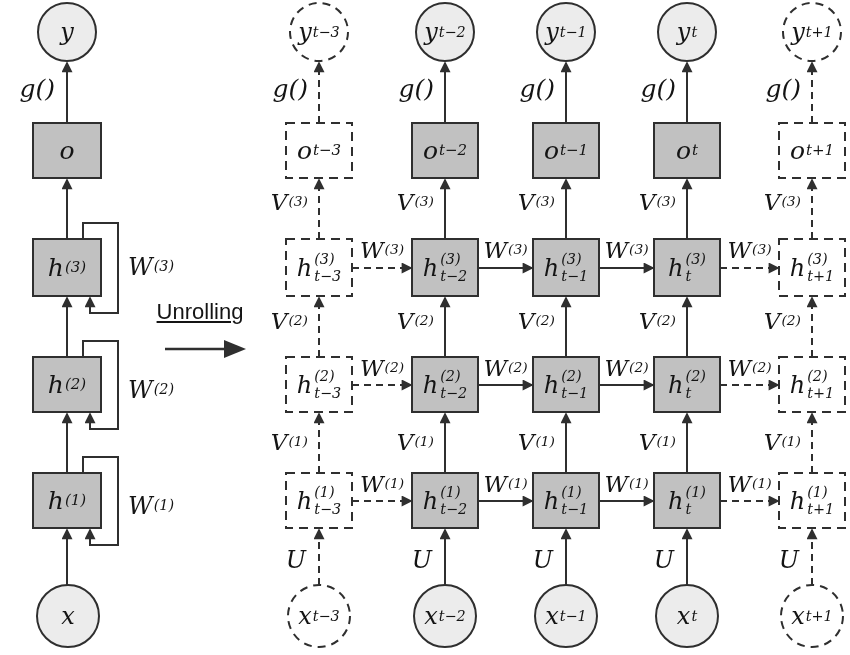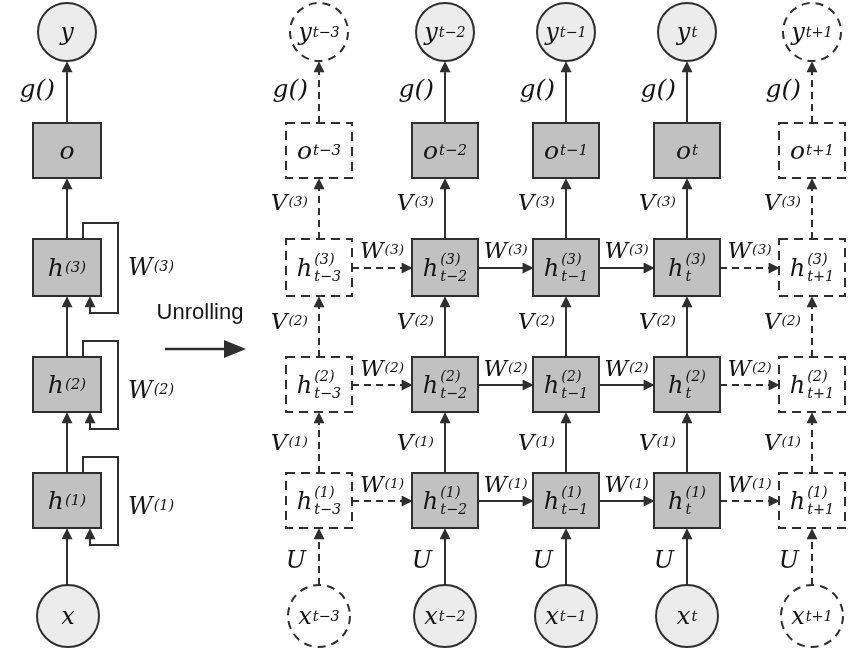--- a/index.html
+++ b/index.html
@@ -15,21 +15,21 @@
   }
   .lbl.right{justify-content:flex-end;}
   .lbl.left{justify-content:flex-start;}
   .mb{display:inline-block;}
   .mstack{
     display:inline-flex;flex-direction:column;align-items:flex-start;
     font-size:0.60em;line-height:1.15;margin-left:2px;
   }
   .msupi{font-size:0.60em;vertical-align:0.5em;margin-left:1px;}
   .msubi{font-size:0.60em;vertical-align:-0.35em;margin-left:1px;}
-  .sans{font-family:"Liberation Sans",sans-serif;font-style:normal;}
+  .sans{font-family:"Liberation Sans",sans-serif;font-style:normal;text-decoration:underline;}
 </style>
 </head>
 <body>
 
 <div class="canvas" style="--bg: #ffffff; --text: #141414;">
   <svg id="net-svg" width="850" height="655" viewBox="0 0 850 655">
     <defs>
       <marker id="ah" viewBox="0 0 10 10" refX="8.5" refY="5" markerWidth="6" markerHeight="5.5" orient="auto-start-reverse">
         <path d="M0 0 L10 5 L0 10 z" fill="#2f2f2f"></path>
       </marker>

